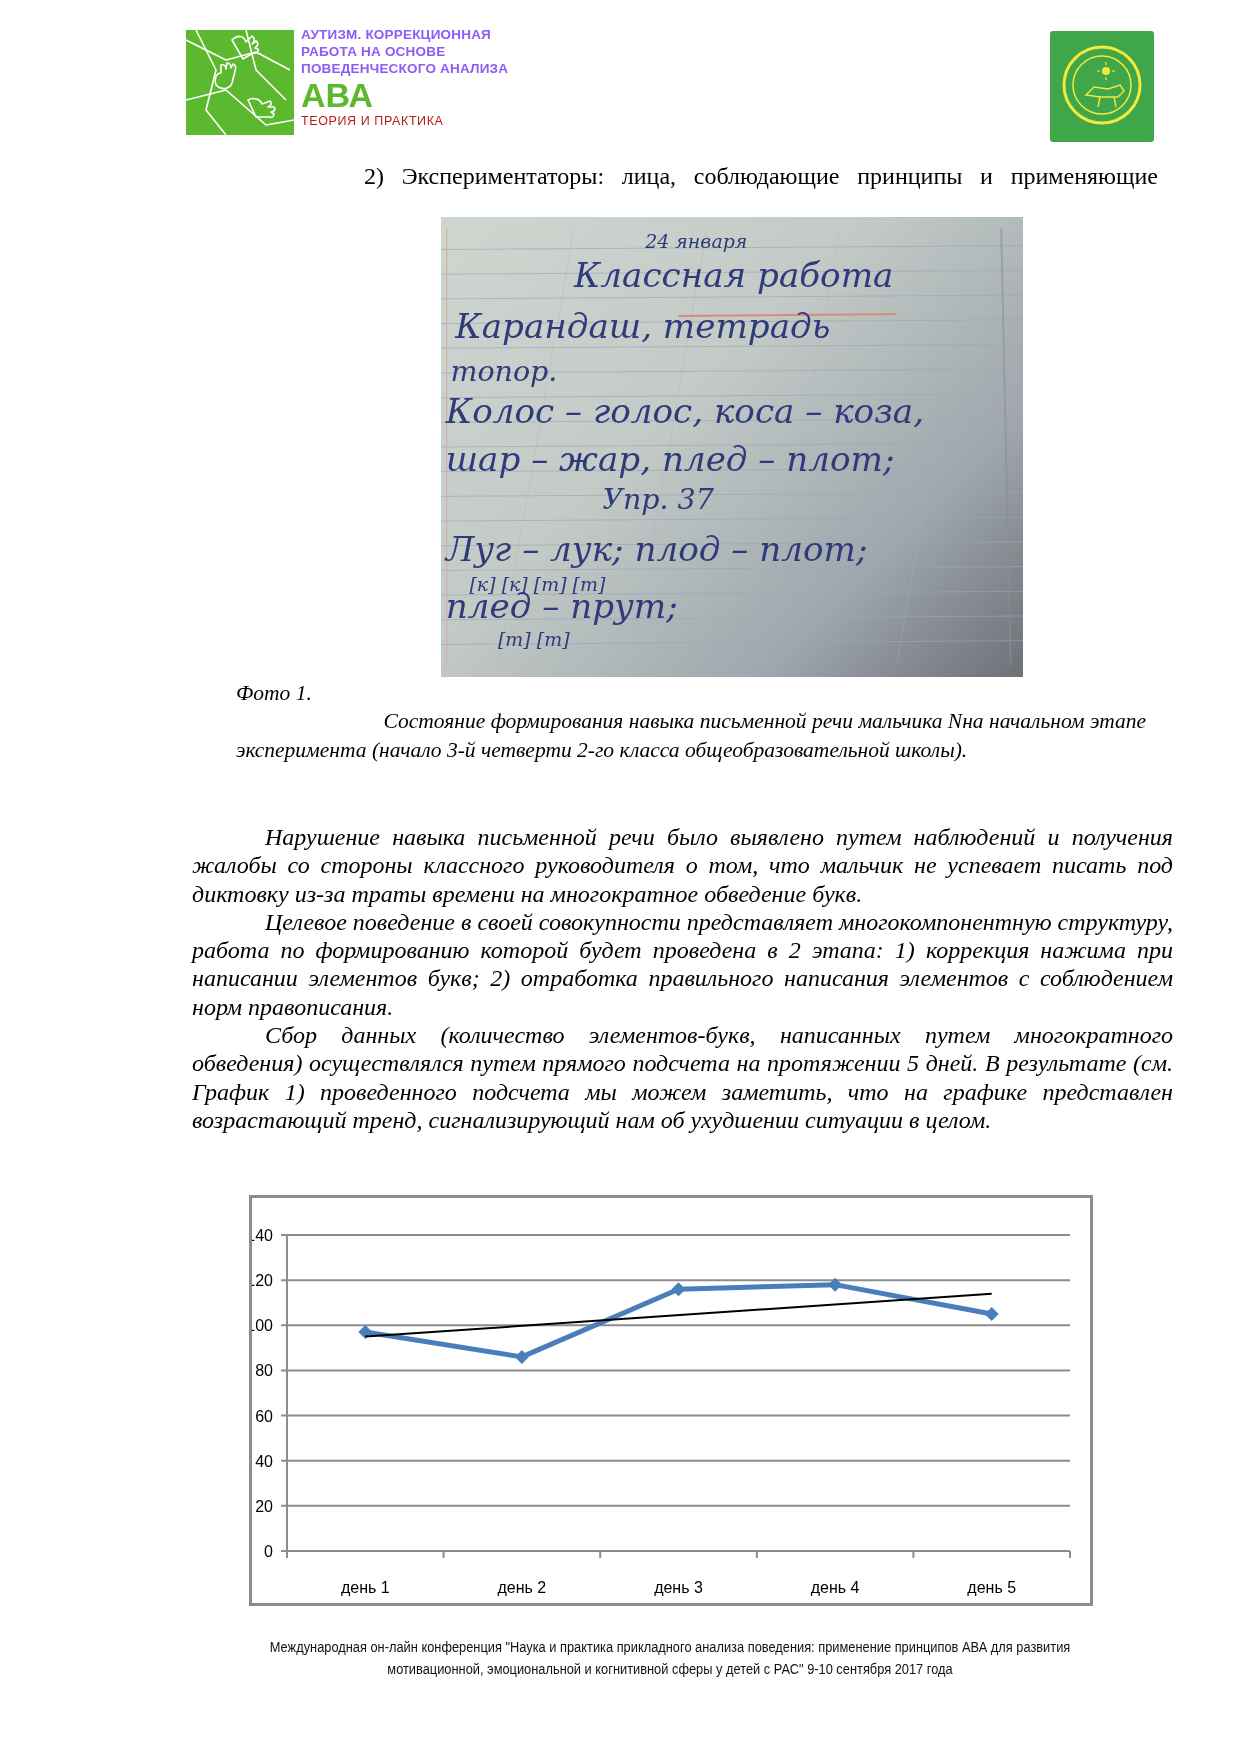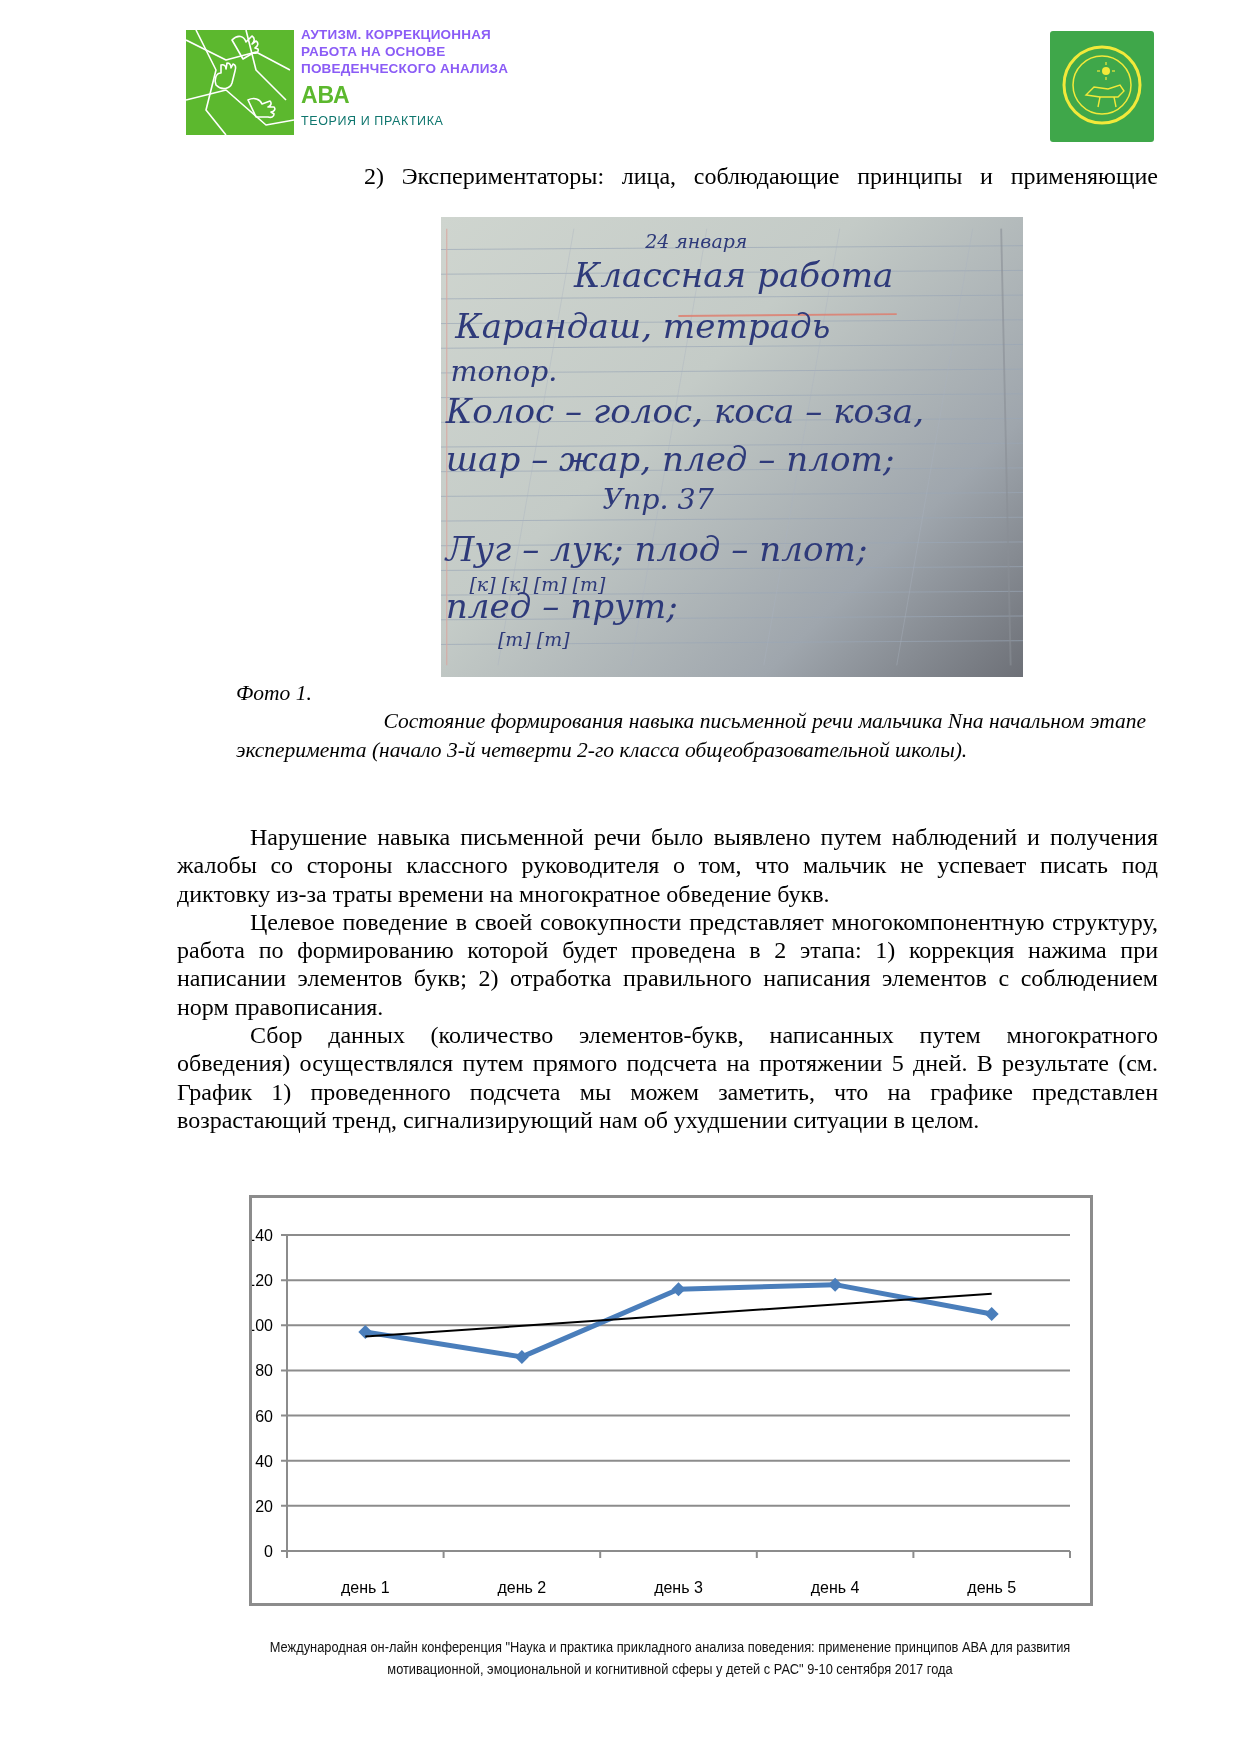--- a/index.html
+++ b/index.html
@@ -5,39 +5,39 @@
   html, body { margin: 0; padding: 0; background: #ffffff; }
   body { width: 1240px; height: 1754px; position: relative; overflow: hidden;
          font-family: "Liberation Serif", serif; color: #000; }
   .abs { position: absolute; }
 
   
   #logo-left { left: 186px; top: 30px; width: 108px; height: 105px; background: #5cb82e; overflow: hidden; }
   #logo-left svg { width: 100%; height: 100%; }
   #logo-text { left: 301px; top: 26px; width: 300px; font-family: "Liberation Sans", sans-serif; }
   #logo-text .line { color: #8b5cf6; font-weight: bold; font-size: 13.5px; line-height: 17px; letter-spacing: 0.2px; }
-  #logo-text .big { color: #5cb82e; font-weight: bold; font-size: 23px; line-height: 30px; margin-top: 3px; }
-  #logo-text .sub { color: #0f766e; font-size: 12.5px; letter-spacing: 0.6px; margin-top: 4px; }
+  #logo-text .big { color: #5cb82e; font-weight: bold; font-size: 34px; line-height: 30px; margin-top: 3px; }
+  #logo-text .sub { color: #b91c1c; font-size: 12.5px; letter-spacing: 0.6px; margin-top: 4px; }
   #logo-right { left: 1050px; top: 31px; width: 104px; height: 111px; background: #3fa74a; border-radius: 3px; }
   #logo-right svg { width: 100%; height: 100%; }
 
   
   .para { font-size: 24px; line-height: 28.3px; text-align: justify; }
   .indent { text-indent: 73px; }
   #intro { left: 286px; top: 162px; width: 872px; }
   #intro .first { text-align: justify; text-align-last: justify; text-indent: 78px; }
   #photo { left: 421px; top: 217px; width: 582px; height: 460px;
            background: linear-gradient(135deg, #cfd5cf 0%, #c4cbc7 40%, #9fa6ad 75%, #6d7077 100%); overflow: hidden; margin-left: 20px; }
   #photo svg { width: 100%; height: 100%; }
   #photo-caption { left: 236px; top: 679px; width: 920px; text-align: left; font-style: italic; font-size: 21.5px; line-height: 28px; }
   #photo-desc { left: 236px; top: 707px; width: 920px; font-style: italic; font-size: 21.5px; line-height: 28.5px; }
   #photo-desc .l1 { text-align: right; padding-right: 10px; }
   #photo-desc .l2 { padding-left: 0; }
 
-  #body-text { left: 177px; top: 823px; width: 981px; }
+  #body-text { left: 192px; top: 823px; width: 981px; font-style: italic; }
   #body-text p { margin: 0; }
 
   
   #chart { left: 249px; top: 1195px; width: 844px; height: 411px; border: 3px solid #8c8c8c; box-sizing: border-box; background: #fff; }
   #chart svg { position: absolute; left: 0; top: 0; }
 
   
   #footer { left: 170px; top: 1637px; width: 1000px; text-align: center; font-family: "Liberation Sans", sans-serif;
             font-size: 13.8px; line-height: 22px; color: #111; transform: scaleX(0.93); transform-origin: center top; }
 </style>

